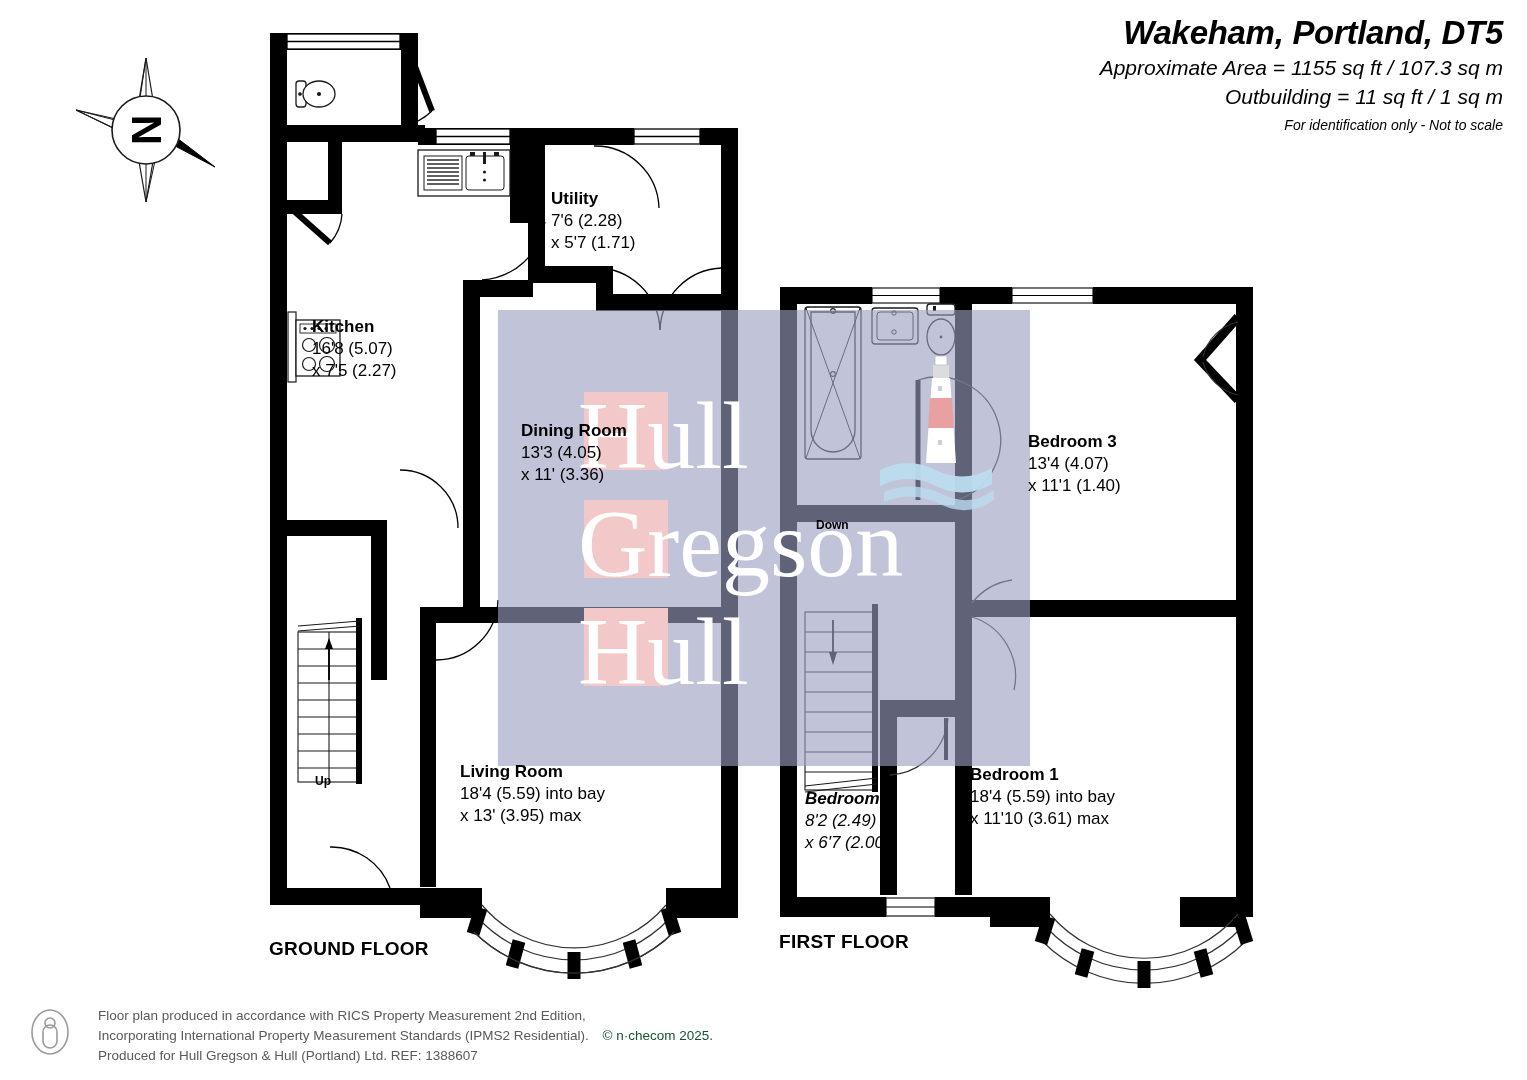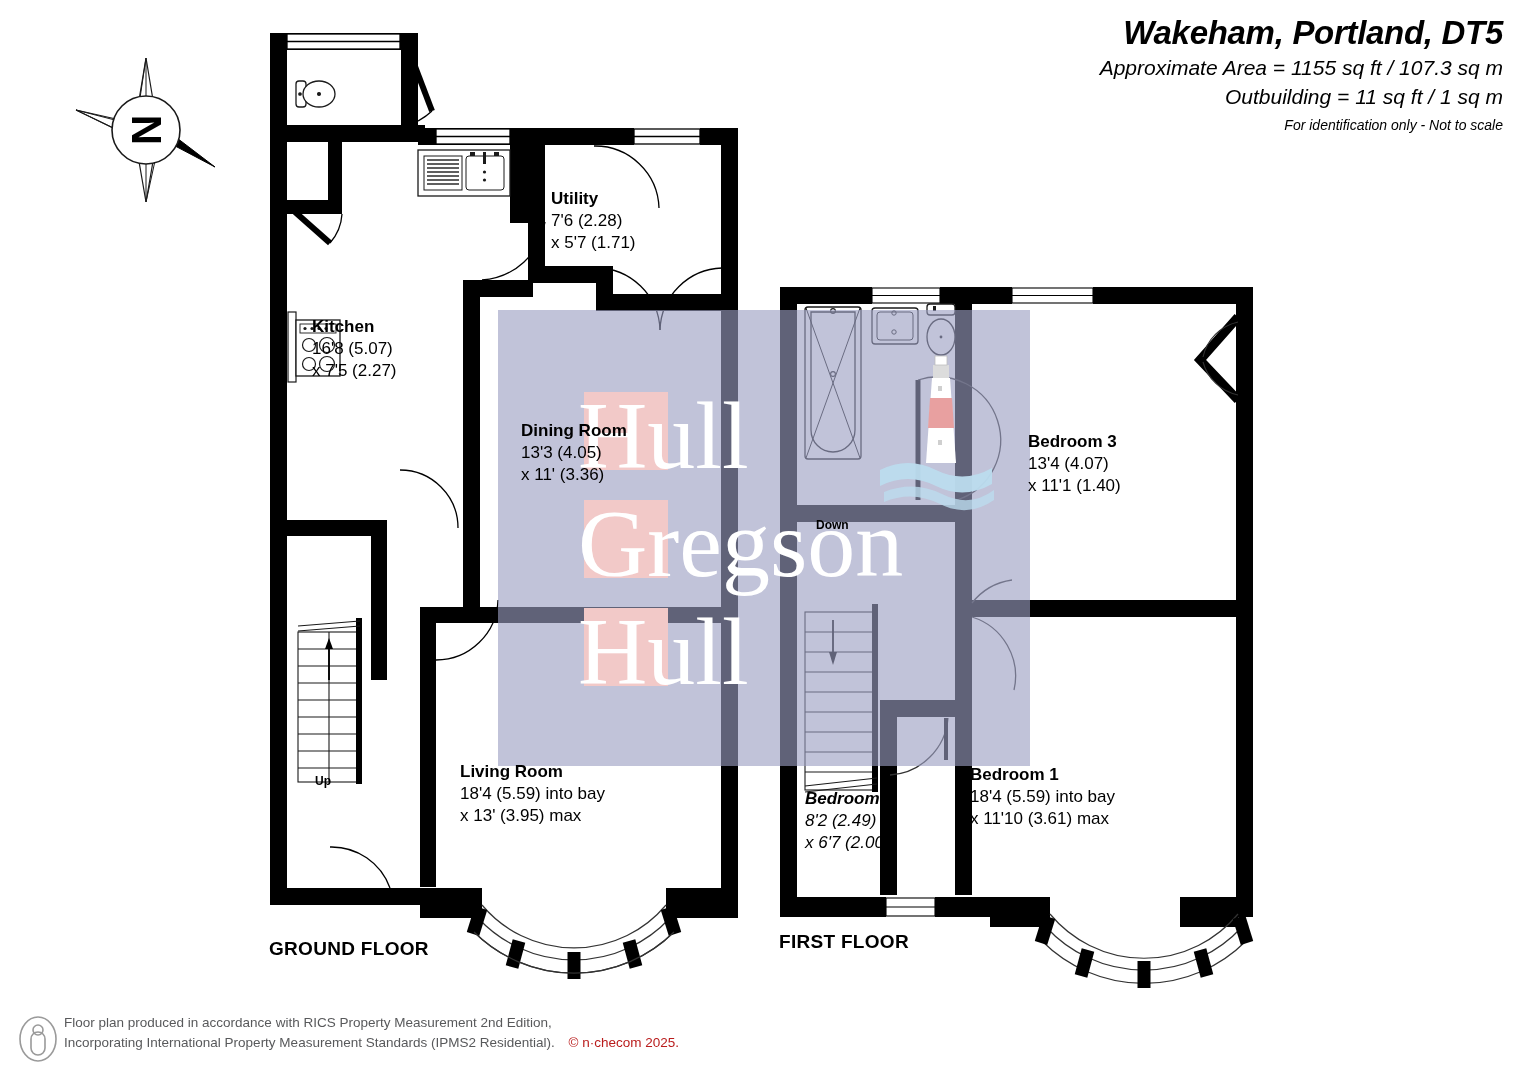--- a/index.html
+++ b/index.html
@@ -22,24 +22,24 @@
   .lbl{position:absolute;text-align:left;line-height:1.30;white-space:nowrap;}
   .lbl .nm{font-size:17px;font-weight:bold;}
   .lbl .dim{font-size:17px;}
   .floorlbl{position:absolute;font-size:19px;font-weight:bold;letter-spacing:.3px;}
   .smalllbl{position:absolute;font-size:12px;font-weight:bold;}
 
   
   #wm{position:absolute;left:0;top:0;width:1527px;height:1080px;pointer-events:none;}
 
   
-  #footer{position:absolute;left:18px;bottom:14px;display:flex;align-items:flex-start;gap:6px;}
+  #footer{position:absolute;left:30px;bottom:14px;display:flex;align-items:flex-start;gap:28px;}
   #footer-text{font-size:13.5px;line-height:1.47;color:#58595b;}
   #footer-text .row{white-space:nowrap;}
-  .cp{color:#b91c1c;}
+  .cp{color:#14532d;}
 </style>
 </head>
 <body>
 
 <div id="header">
   <div id="title">Wakeham, Portland, DT5</div>
   <div class="area-line">Approximate Area = 1155 sq ft / 107.3 sq m</div>
   <div class="area-line">Outbuilding = 11 sq ft / 1 sq m</div>
   <div id="ident">For identification only - Not to scale</div>
 </div>
@@ -438,14 +438,15 @@
       <circle cx="20" cy="14" r="5" fill="none" stroke="#9a9a9a" stroke-width="1.6"></circle>
       <path d="M13,23 a7,7 0 0 1 14,0 v9 a7,7 0 0 1 -14,0 Z" fill="none" stroke="#9a9a9a" stroke-width="1.6"></path>
     </svg>
   </div>
   <div id="footer-text">
     <div class="row">Floor plan produced in accordance with RICS Property Measurement 2nd Edition,</div>
     <div class="row">
       <span>Incorporating International Property Measurement Standards (IPMS2 Residential).</span>
       <span class="cp" style="margin-left:10px;">© n·checom 2025.</span>
     </div>
+    <div class="row">Produced for Hull Gregson &amp; Hull (Portland) Ltd.   REF: 1388607</div>
   </div>
 </div>
 
 </body></html>

